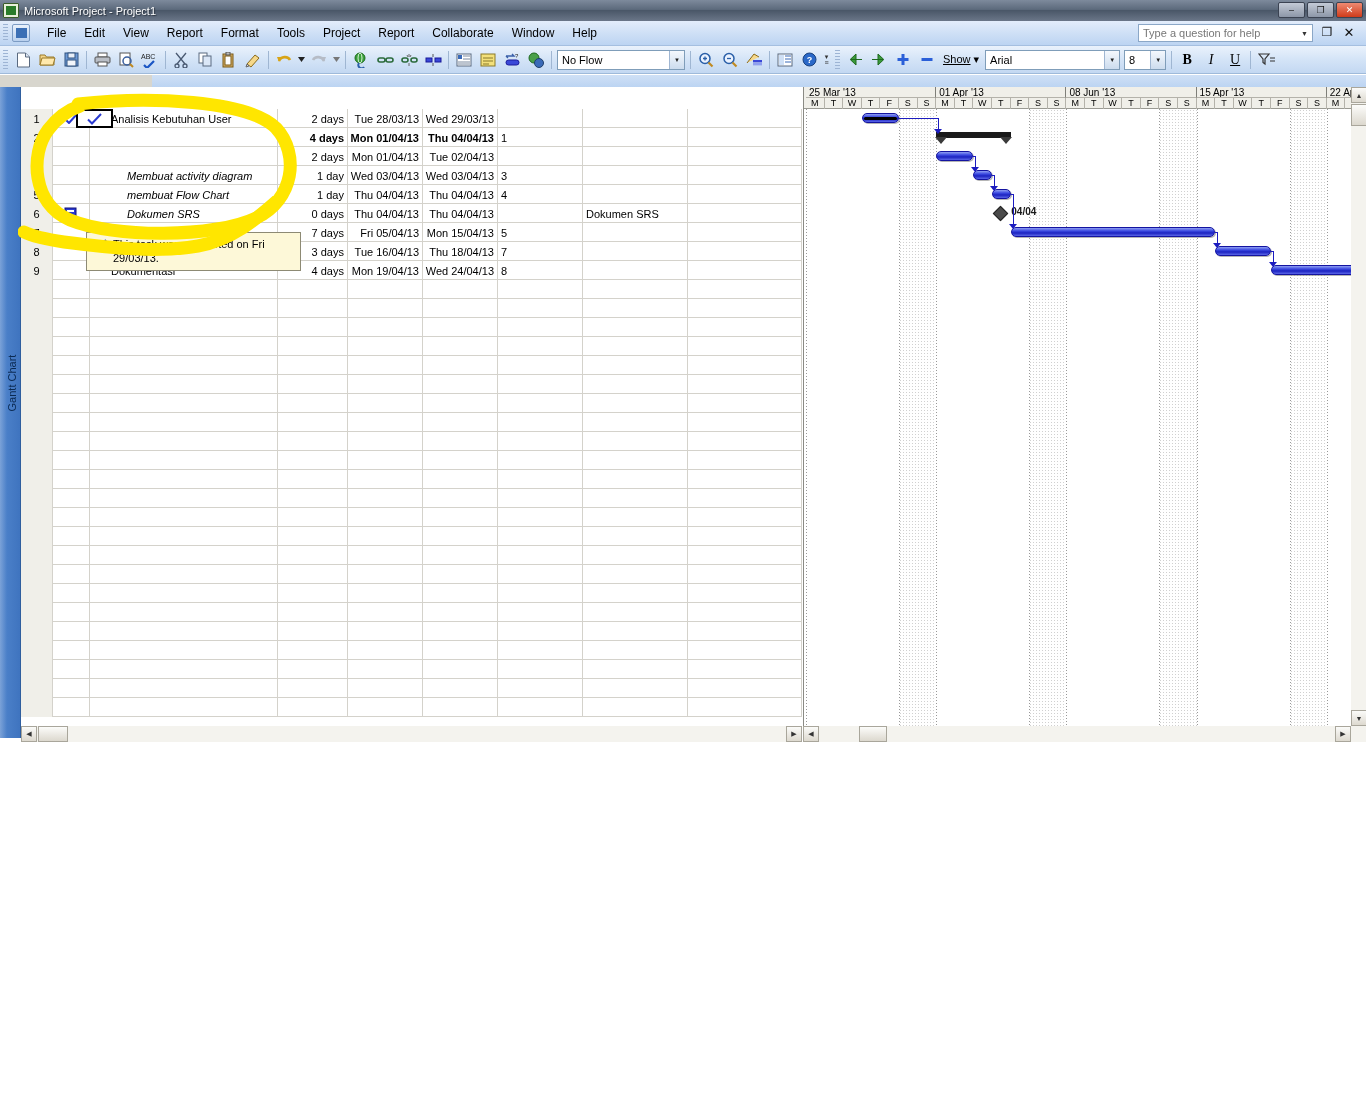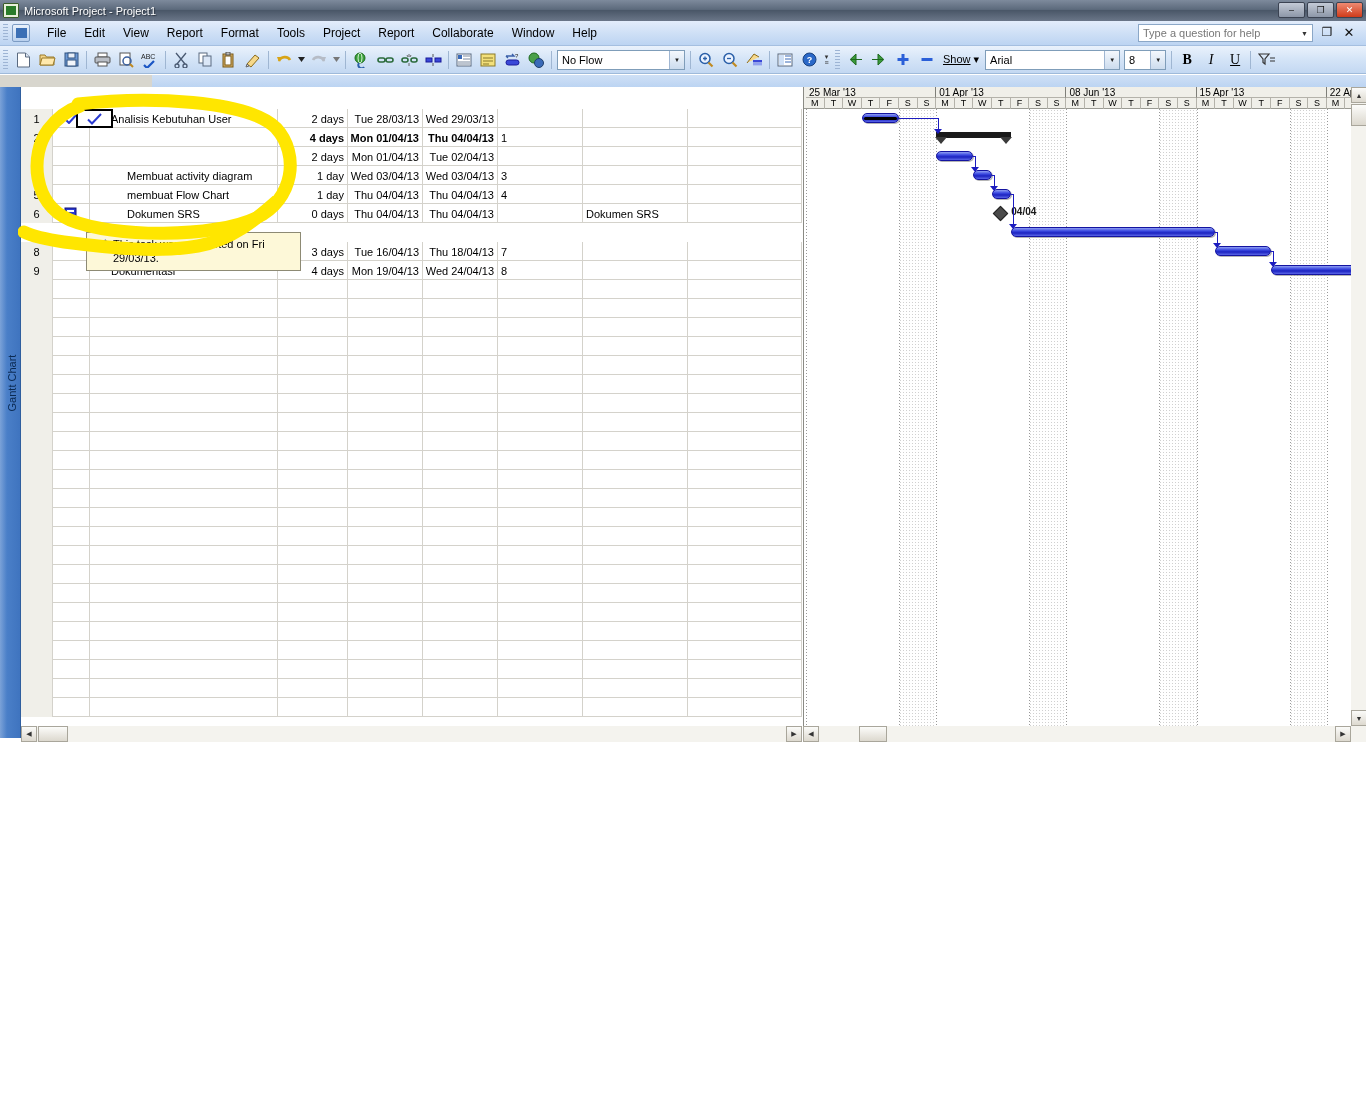--- a/index.html
+++ b/index.html
@@ -151,21 +151,21 @@
   }
   .cell{
     border-right:1px solid #d4d2cb; height:19px; padding:0 3px;
     display:flex; align-items:center; overflow:hidden; white-space:nowrap;
   }
   .cell.num{ background:#f0efe9; justify-content:center; color:#000; }
   .cell.right{ justify-content:flex-end; }
   .cell.bold{ font-weight:bold; }
   .cell.ind{ justify-content:center; }
   .indent1{ padding-left:18px; }
-  .indent2{ padding-left:34px; }
+  .indent2{ padding-left:34px;font-style:italic; }
 
   
   .sel-box{
     position:absolute; left:55px; top:0px; width:37px; height:19px;
     border:2px solid #000; background:#fff; z-index:6;
     display:flex; align-items:center; justify-content:center;
   }
 
   
   .tooltip{
@@ -631,20 +631,33 @@
               </svg>
             </div>
             <div class="cell" style="width: 188px;">
               <span class="indent2">Dokumen SRS</span>
             </div>
             <div class="cell right" style="width: 70px;">0 days</div>
             <div class="cell right" style="width: 75px;">Thu 04/04/13</div>
             <div class="cell right" style="width: 75px;">Thu 04/04/13</div>
             <div class="cell" style="width: 85px;"></div>
             <div class="cell" style="width: 105px;">Dokumen SRS</div>
+            <div class="cell" style="width: 114px;"></div>
+          </div>
+          <div class="row" style="top: 114px;">
+            <div class="cell num" style="width: 32px;">7</div>
+            <div class="cell ind" style="width: 37px;"></div>
+            <div class="cell" style="width: 188px;">
+              <span class="indent1">Implementasi Program</span>
+            </div>
+            <div class="cell right" style="width: 70px;">7 days</div>
+            <div class="cell right" style="width: 75px;">Fri 05/04/13</div>
+            <div class="cell right" style="width: 75px;">Mon 15/04/13</div>
+            <div class="cell" style="width: 85px;">5</div>
+            <div class="cell" style="width: 105px;"></div>
             <div class="cell" style="width: 114px;"></div>
           </div>
           <div class="row" style="top: 133px;">
             <div class="cell num" style="width: 32px;">8</div>
             <div class="cell ind" style="width: 37px;"></div>
             <div class="cell" style="width: 188px;">
               <span class="indent1">Pengujian</span>
             </div>
             <div class="cell right" style="width: 70px;">3 days</div>
             <div class="cell right" style="width: 75px;">Tue 16/04/13</div>

